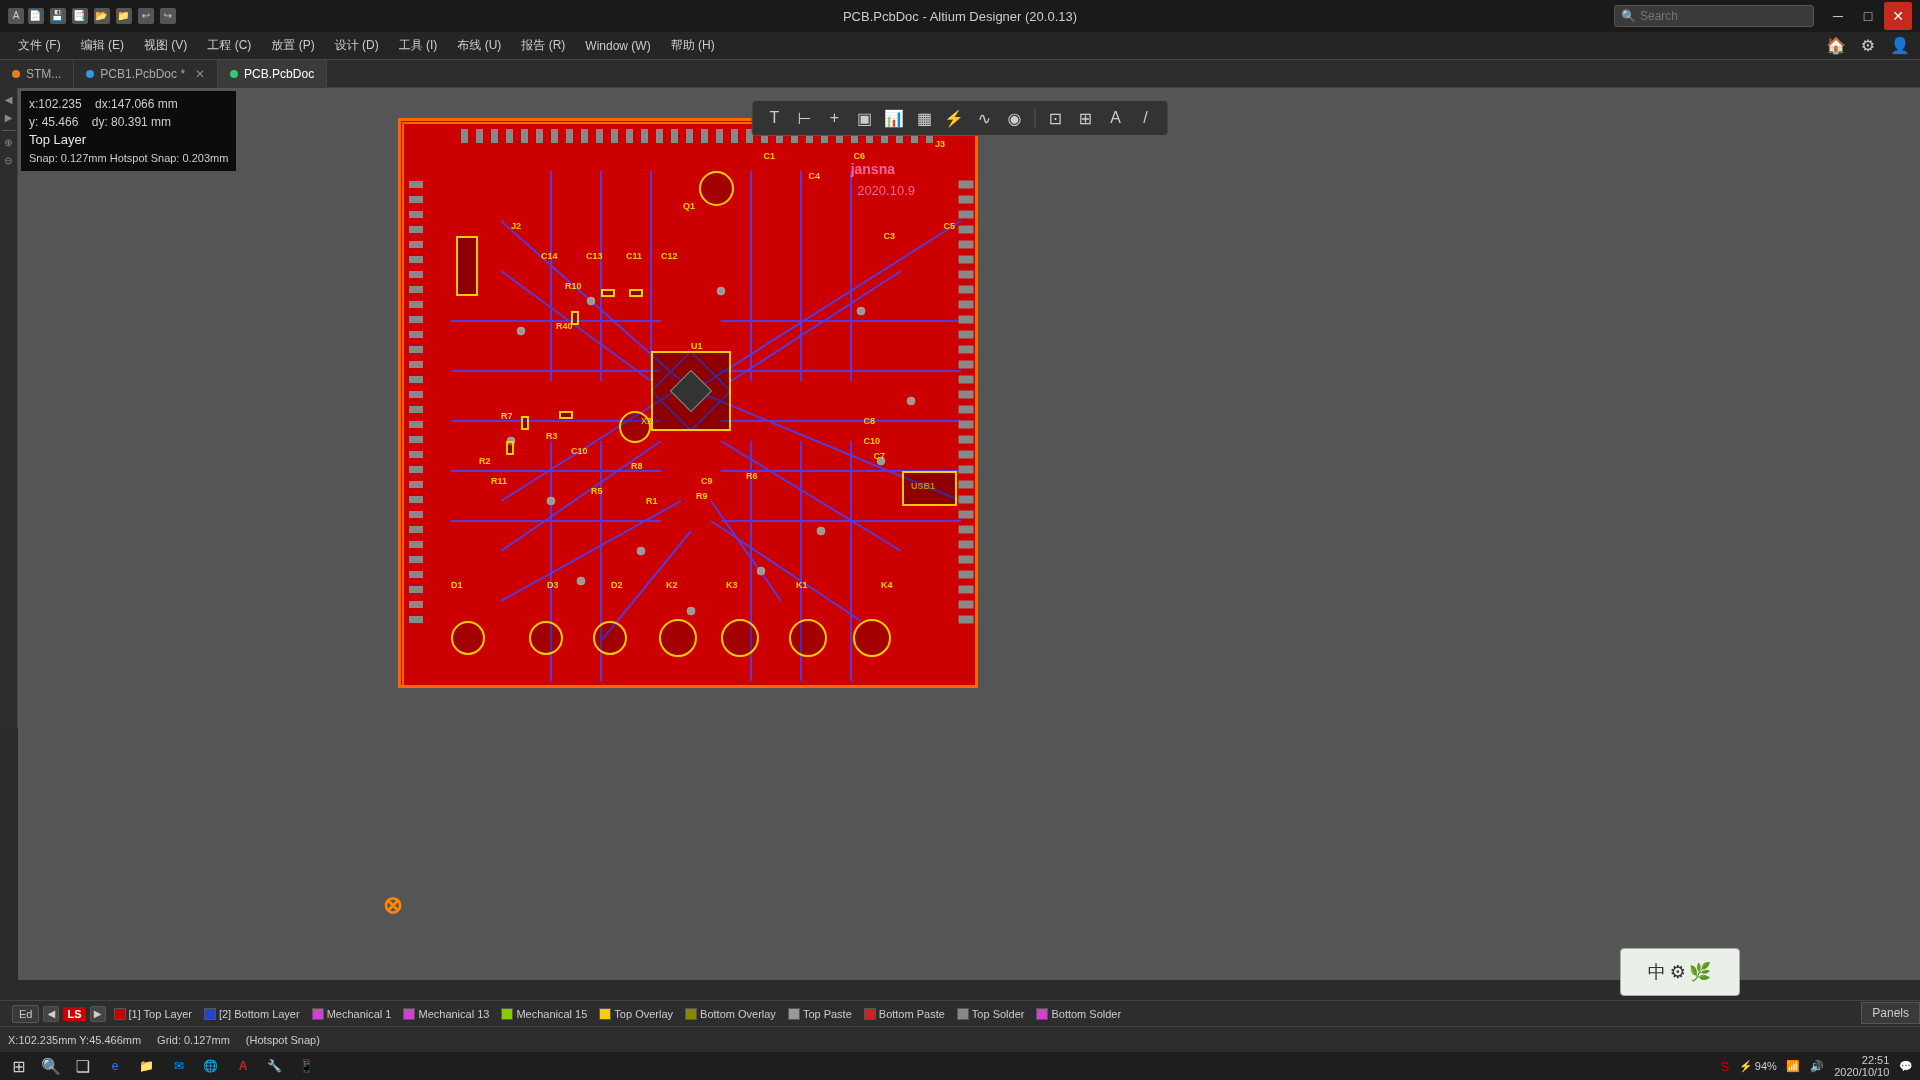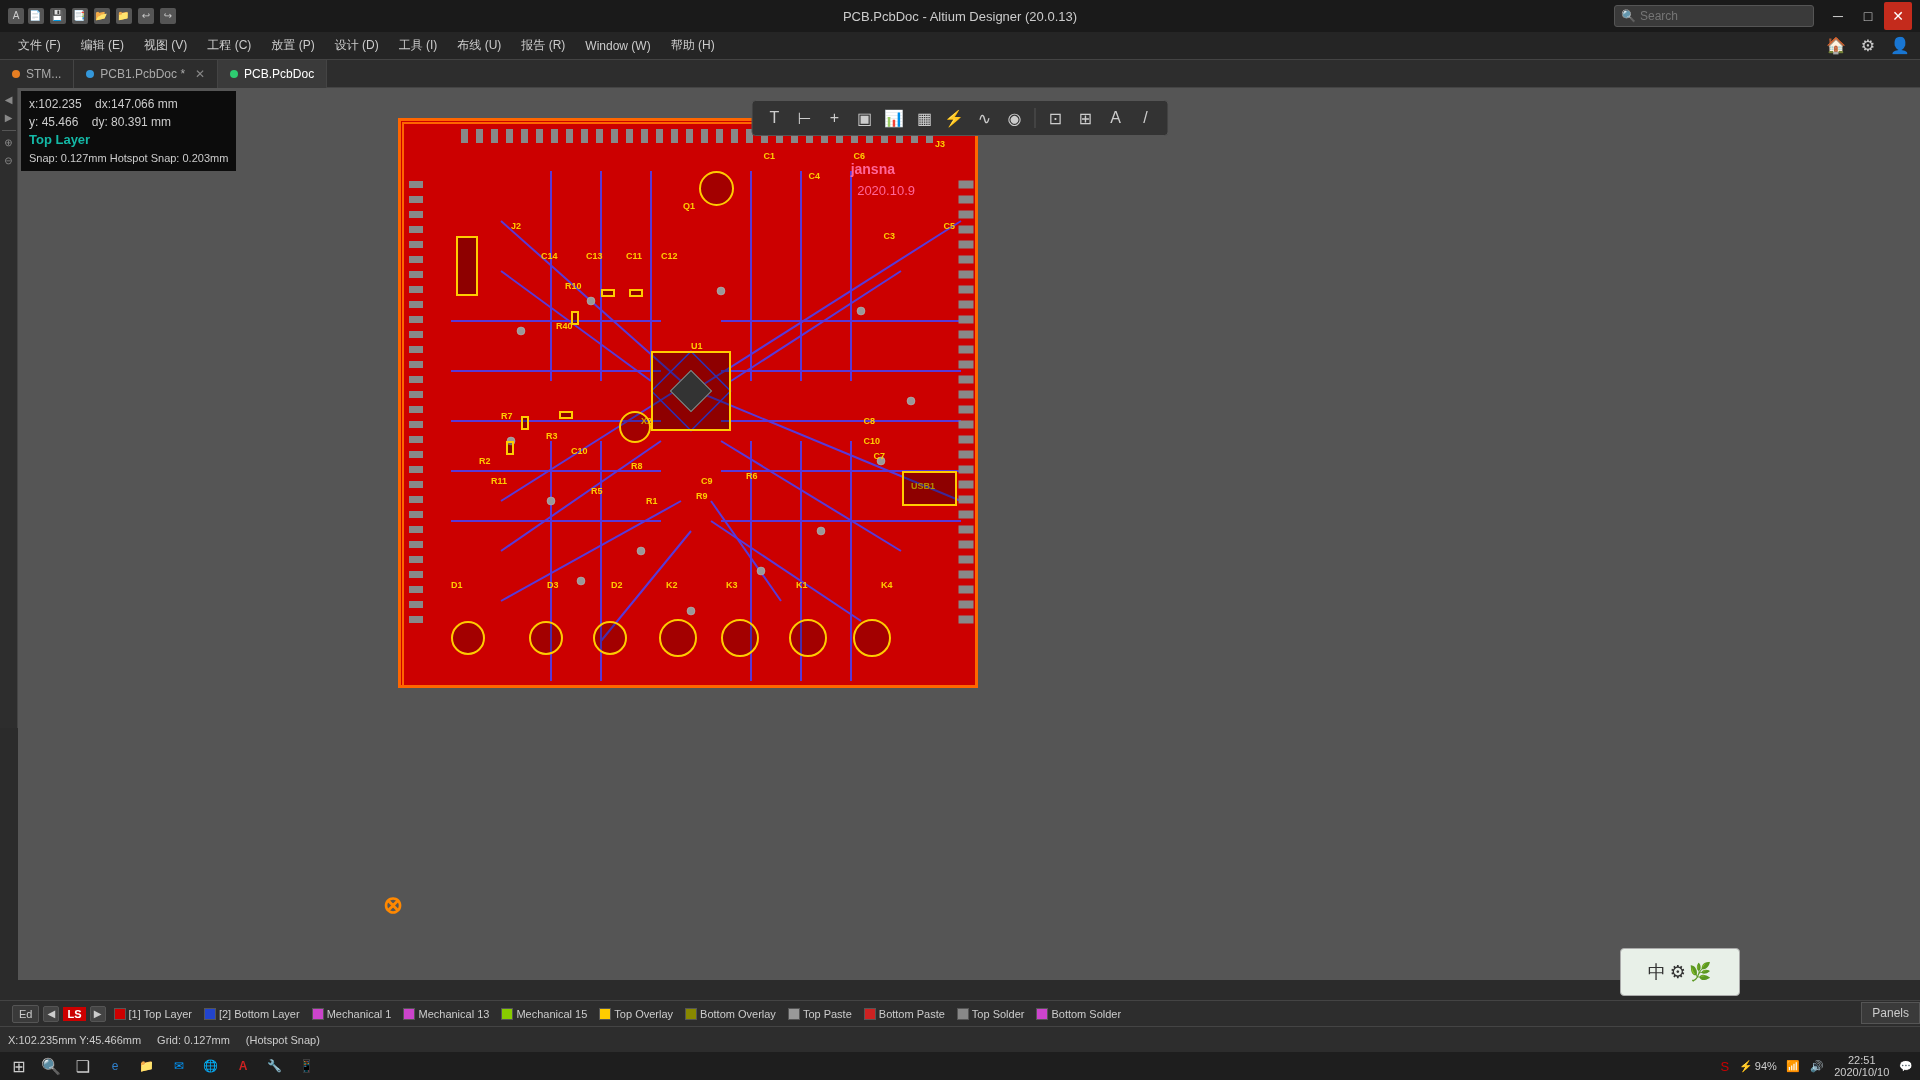--- a/index.html
+++ b/index.html
@@ -234,21 +234,21 @@
       left: 20px;
       background: rgba(0,0,0,0.85);
       border: 1px solid #555;
       padding: 4px 8px;
       z-index: 200;
       font-size: 12px;
       color: #ccc;
       min-width: 200px;
     }
     #coord-box .coord-line { line-height: 18px; }
-    #coord-box .layer-name { color: #14b8a6; font-weight: bold; font-size: 13px; }
+    #coord-box .layer-name { color: #e5e5e5; font-weight: normal; font-size: 13px; }
     #coord-box .snap-info { color: #ccc; font-size: 11px; }
 
     
     #pcb-canvas {
       position: absolute;
       top: 88px;
       left: 18px;
       right: 0;
       bottom: 100px;
       background: #555;
@@ -975,21 +975,21 @@
       <span>⚡</span>
       <span>94%</span>
     </div>
     <div class="tray-item">
       <span>📶</span>
     </div>
     <div class="tray-item">
       <span>🔊</span>
     </div>
     <div class="tray-item">
-      <div style="text-align:center;">
+      <div style="text-align:right;">
         <div>22:51</div>
         <div>2020/10/10</div>
       </div>
     </div>
     <div class="tray-item">
       <span>💬</span>
     </div>
   </div>
 </div>
 

